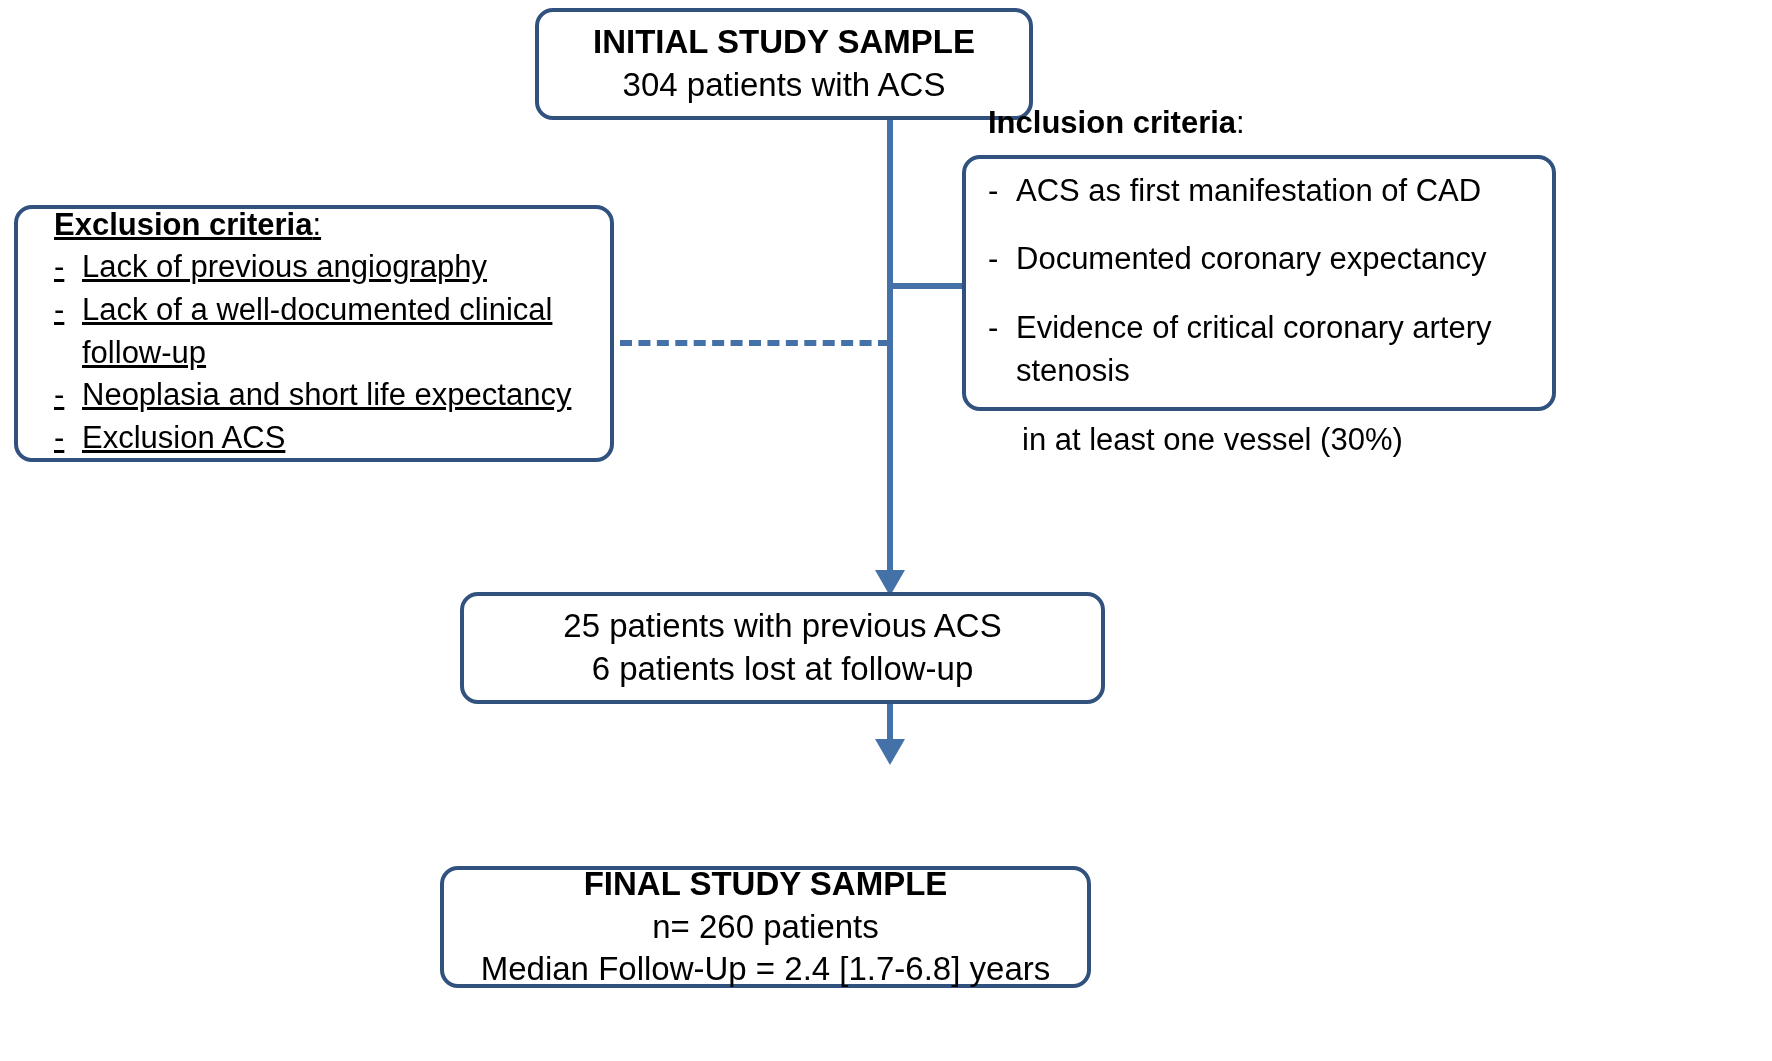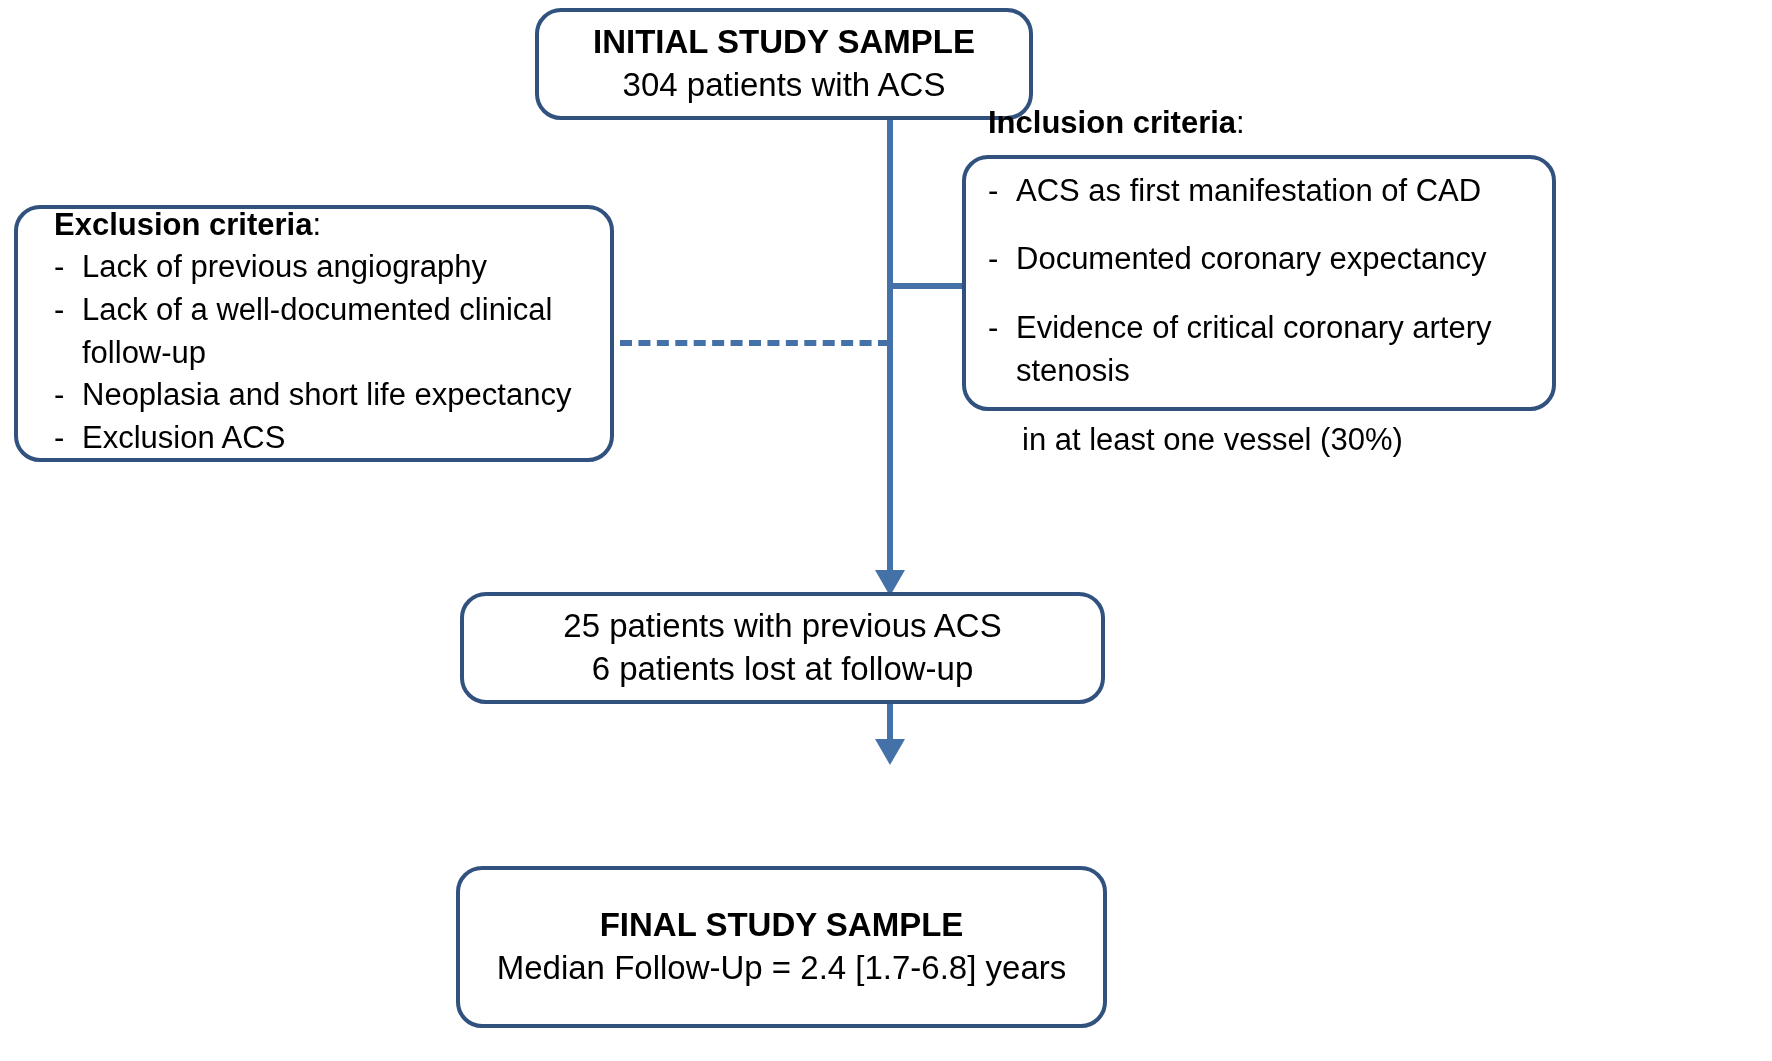--- a/index.html
+++ b/index.html
@@ -17,21 +17,21 @@
     height: 1061px;
     background: #ffffff;
     overflow: hidden;
   }
 
   
   .box {
     position: absolute;
     box-sizing: border-box;
     border: 4px solid #31517E;
-    border-radius: 26px;
+    border-radius: 18px;
     background: #ffffff;
     display: flex;
     flex-direction: column;
     justify-content: center;
     z-index: 3;
   }
   .box.center { align-items: center; text-align: center; }
   .box.left   { align-items: flex-start; text-align: left; }
 
   .line {
@@ -111,21 +111,21 @@
   <div class="dashed" style="left:620px; top:340px; width:270px;"></div>
 
   <div class="conn v" style="left:887px; top:634px; height:118px;"></div>
   <div class="arrowhead" style="left:875px; top:739px;"></div>
 
   <div class="box center" style="left:535px; top:8px; width:498px; height:112px; padding:6px 14px;">
     <span class="line fs-main ttl-bold">INITIAL STUDY SAMPLE</span>
     <span class="line fs-main">304 patients with ACS</span>
   </div>
 
-  <div class="box left" style="left:14px; top:205px; width:600px; height:257px; padding:10px 16px 10px 30px;">
+  <div class="box left" style="left:14px; top:205px; width:600px; height:257px; padding:10px 16px 10px 30px;text-decoration:underline;">
     <div class="crit-head"><span>Exclusion criteria</span><span class="colon">:</span></div>
 
     <div class="crit-row">
       <span class="crit-dash">-</span>
       <span class="crit-txt">Lack of previous angiography</span>
     </div>
 
     <div class="crit-row">
       <span class="crit-dash">-</span>
       <span class="crit-txt">Lack of a well-documented clinical follow-up</span>
@@ -160,18 +160,19 @@
       <span class="crit-txt">Evidence of critical coronary artery stenosis</span>
     </div>
     <div class="crit-cont">in at least one vessel (30%)</div>
   </div>
 
   <div class="box center" style="left:460px; top:592px; width:645px; height:112px; padding:6px 14px;">
     <span class="line fs-main">25 patients with previous ACS</span>
     <span class="line fs-main">6 patients lost at follow-up</span>
   </div>
 
-  <div class="box center" style="left:456px; top:866px; width:651px; height:162px; padding:6px 14px;">
+  <div class="box center" style="left:440px; top:866px; width:651px; height:122px; padding:6px 14px;">
     <span class="line fs-main ttl-bold">FINAL STUDY SAMPLE</span>
+    <span class="line fs-main">n= 260 patients</span>
     <span class="line fs-main">Median Follow-Up = 2.4 [1.7-6.8] years</span>
   </div>
 
 </div>
 
 </body></html>

